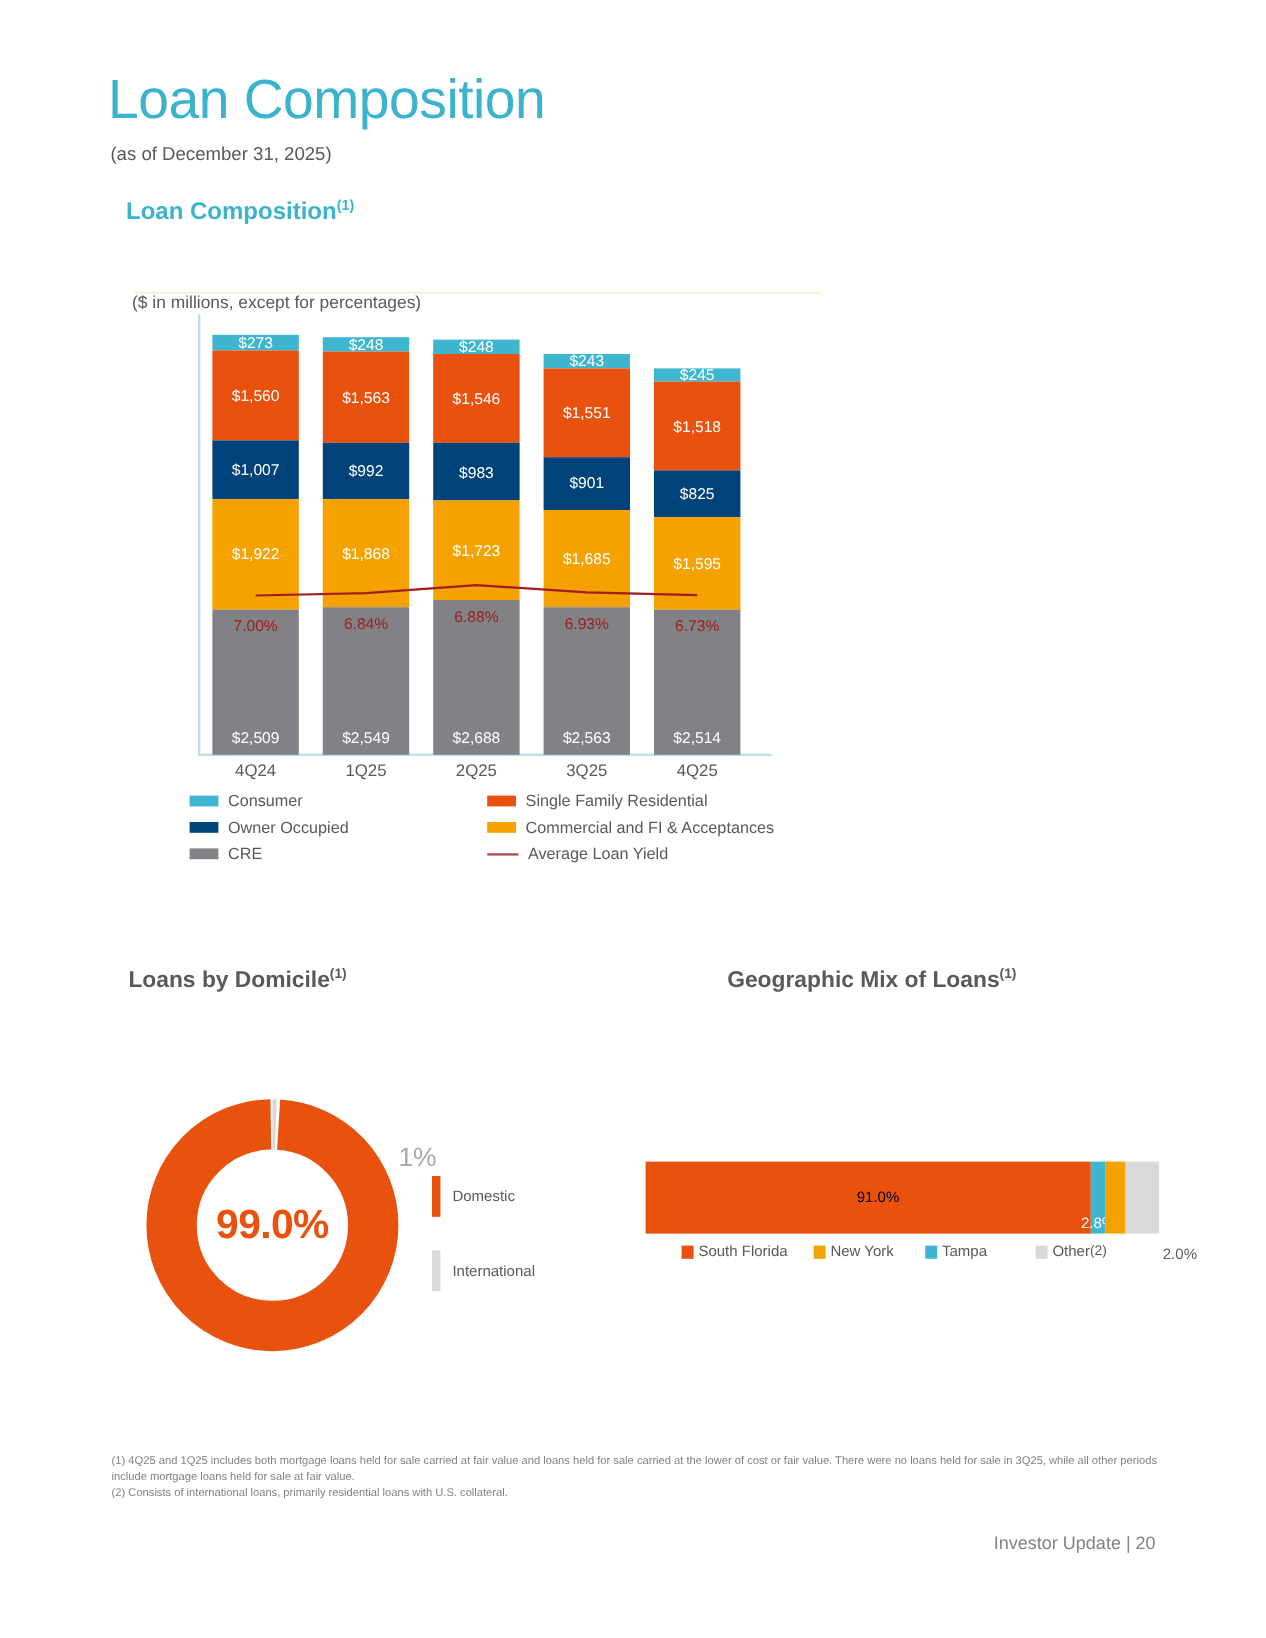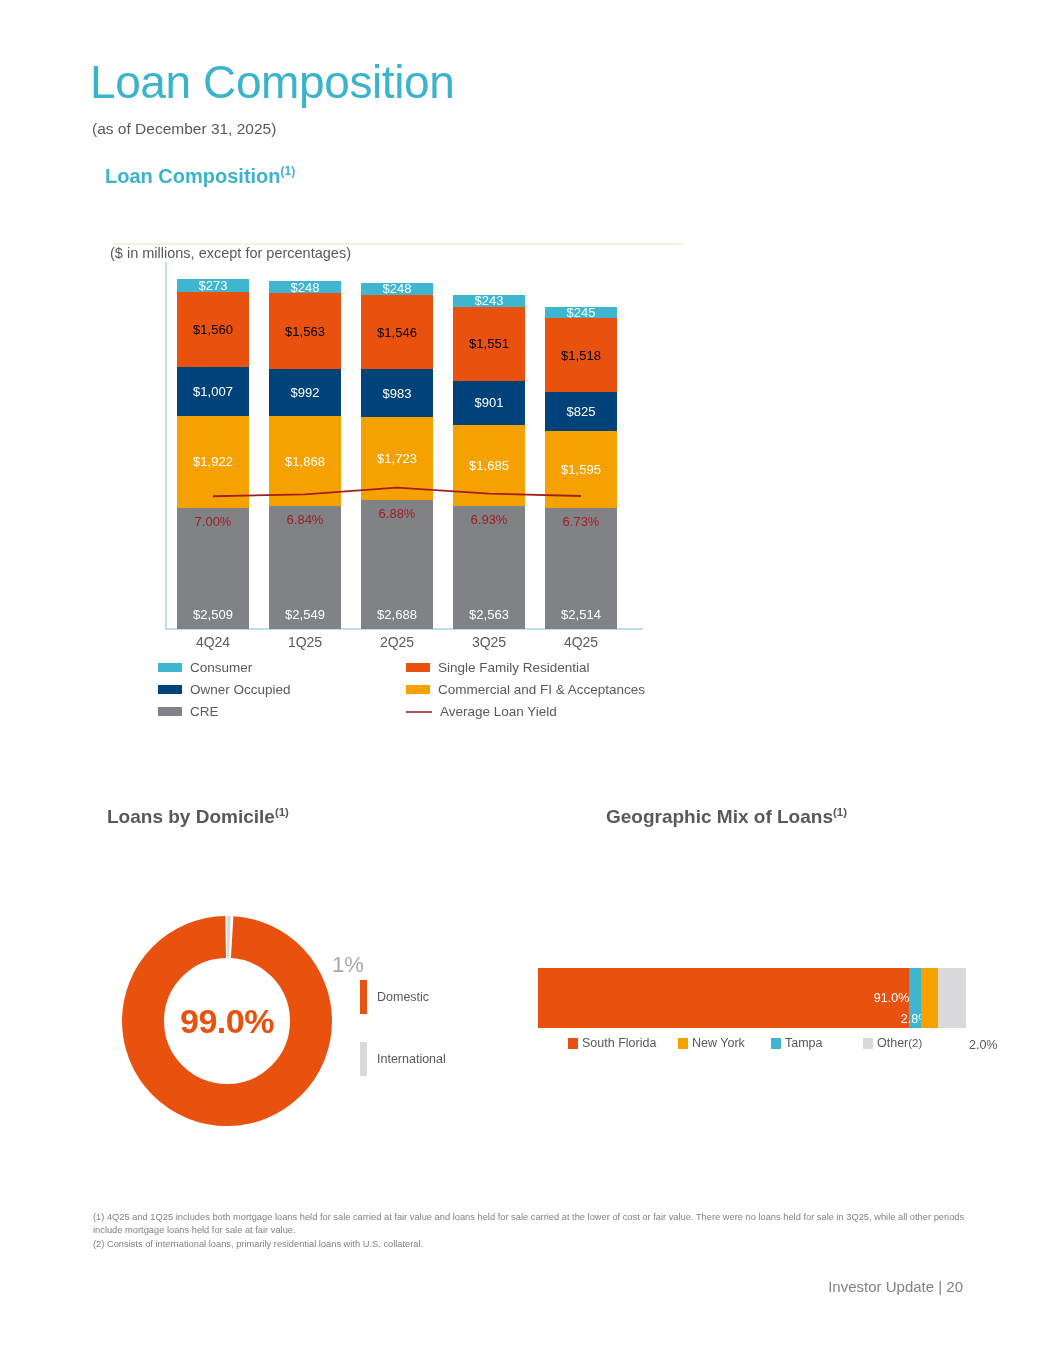--- a/index.html
+++ b/index.html
@@ -112,21 +112,21 @@
     white-space: nowrap;
     pointer-events: none;
   }
   .seg.consumer   { background: #3FB6CF; }
   .seg.sfr        { background: #E8520E; }
   .seg.oo         { background: #00427A; }
   .seg.comfi      { background: #F5A200; }
   .seg.cre        { background: #808285; }
 
   .seg.consumer .seg-label { color: #ffffff; }
-  .seg.sfr .seg-label      { color: #000000; }
+  .seg.sfr .seg-label      { color: #ffffff; }
   .seg.oo .seg-label       { color: #ffffff; }
   .seg.comfi .seg-label    { color: #ffffff; }
   .seg.cre .seg-label      { color: #ffffff; align-self: flex-end; }
 
   .seg.cre {
     align-items: flex-end;
     padding-bottom: 8px;
   }
   .yield-label {
     position: absolute;
@@ -285,22 +285,22 @@
   .geo-seg.ny   { background: #F5A200; }
   .geo-seg.oth  { background: #D9D9D9; }
   .geo-val {
     position: absolute;
     font-size: 12.5px;
     white-space: nowrap;
   }
   #geo-val-sf {
     left: 16px; right: 0;
     top: 23px;
-    text-align: right;
-    color: #ffffff;
+    text-align: center;
+    color: #000000;
   }
   #geo-val-tpa {
     left: 50%;
     transform: translateX(-50%);
     top: 44px;
     color: #ffffff;
   }
   #geo-val-ny {
     right: 100%;
     margin-right: 2px;

